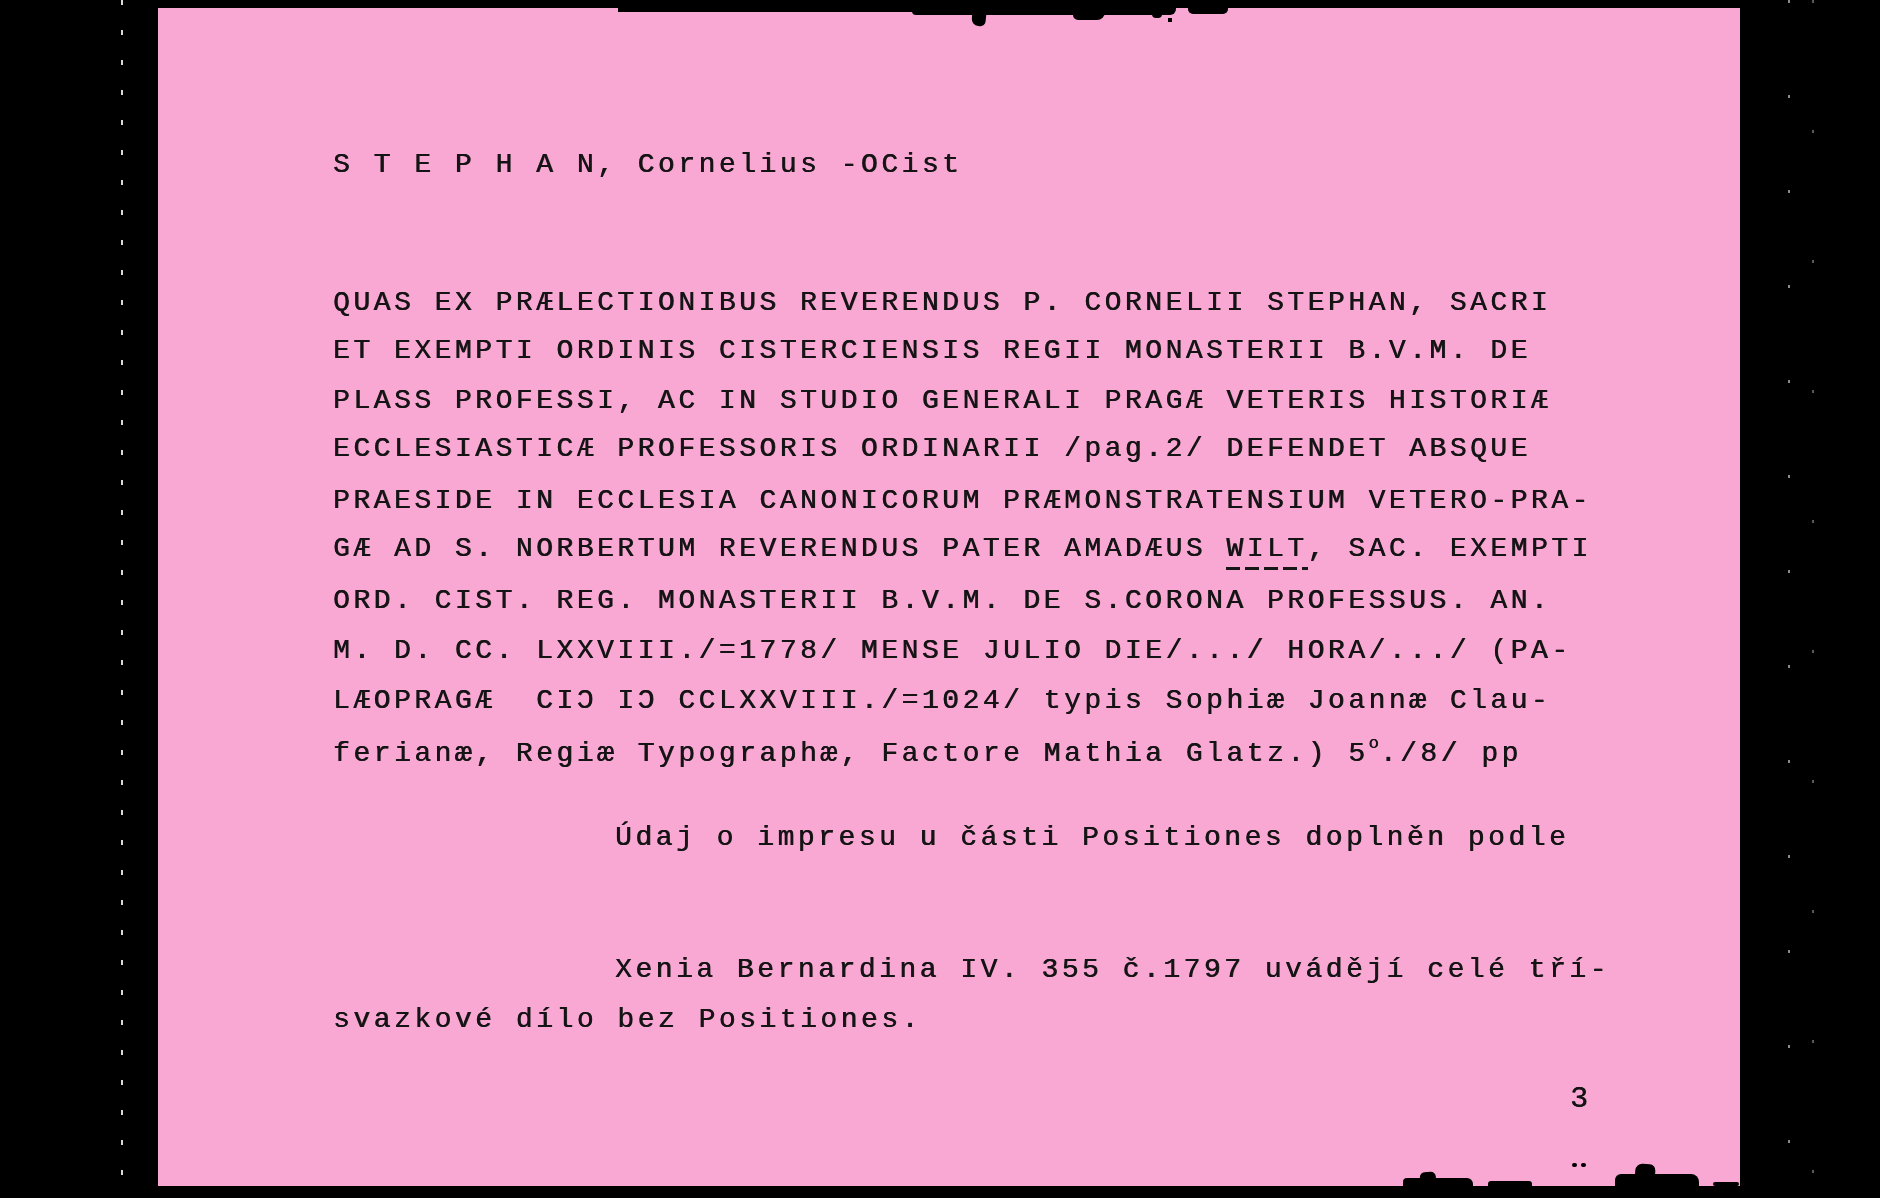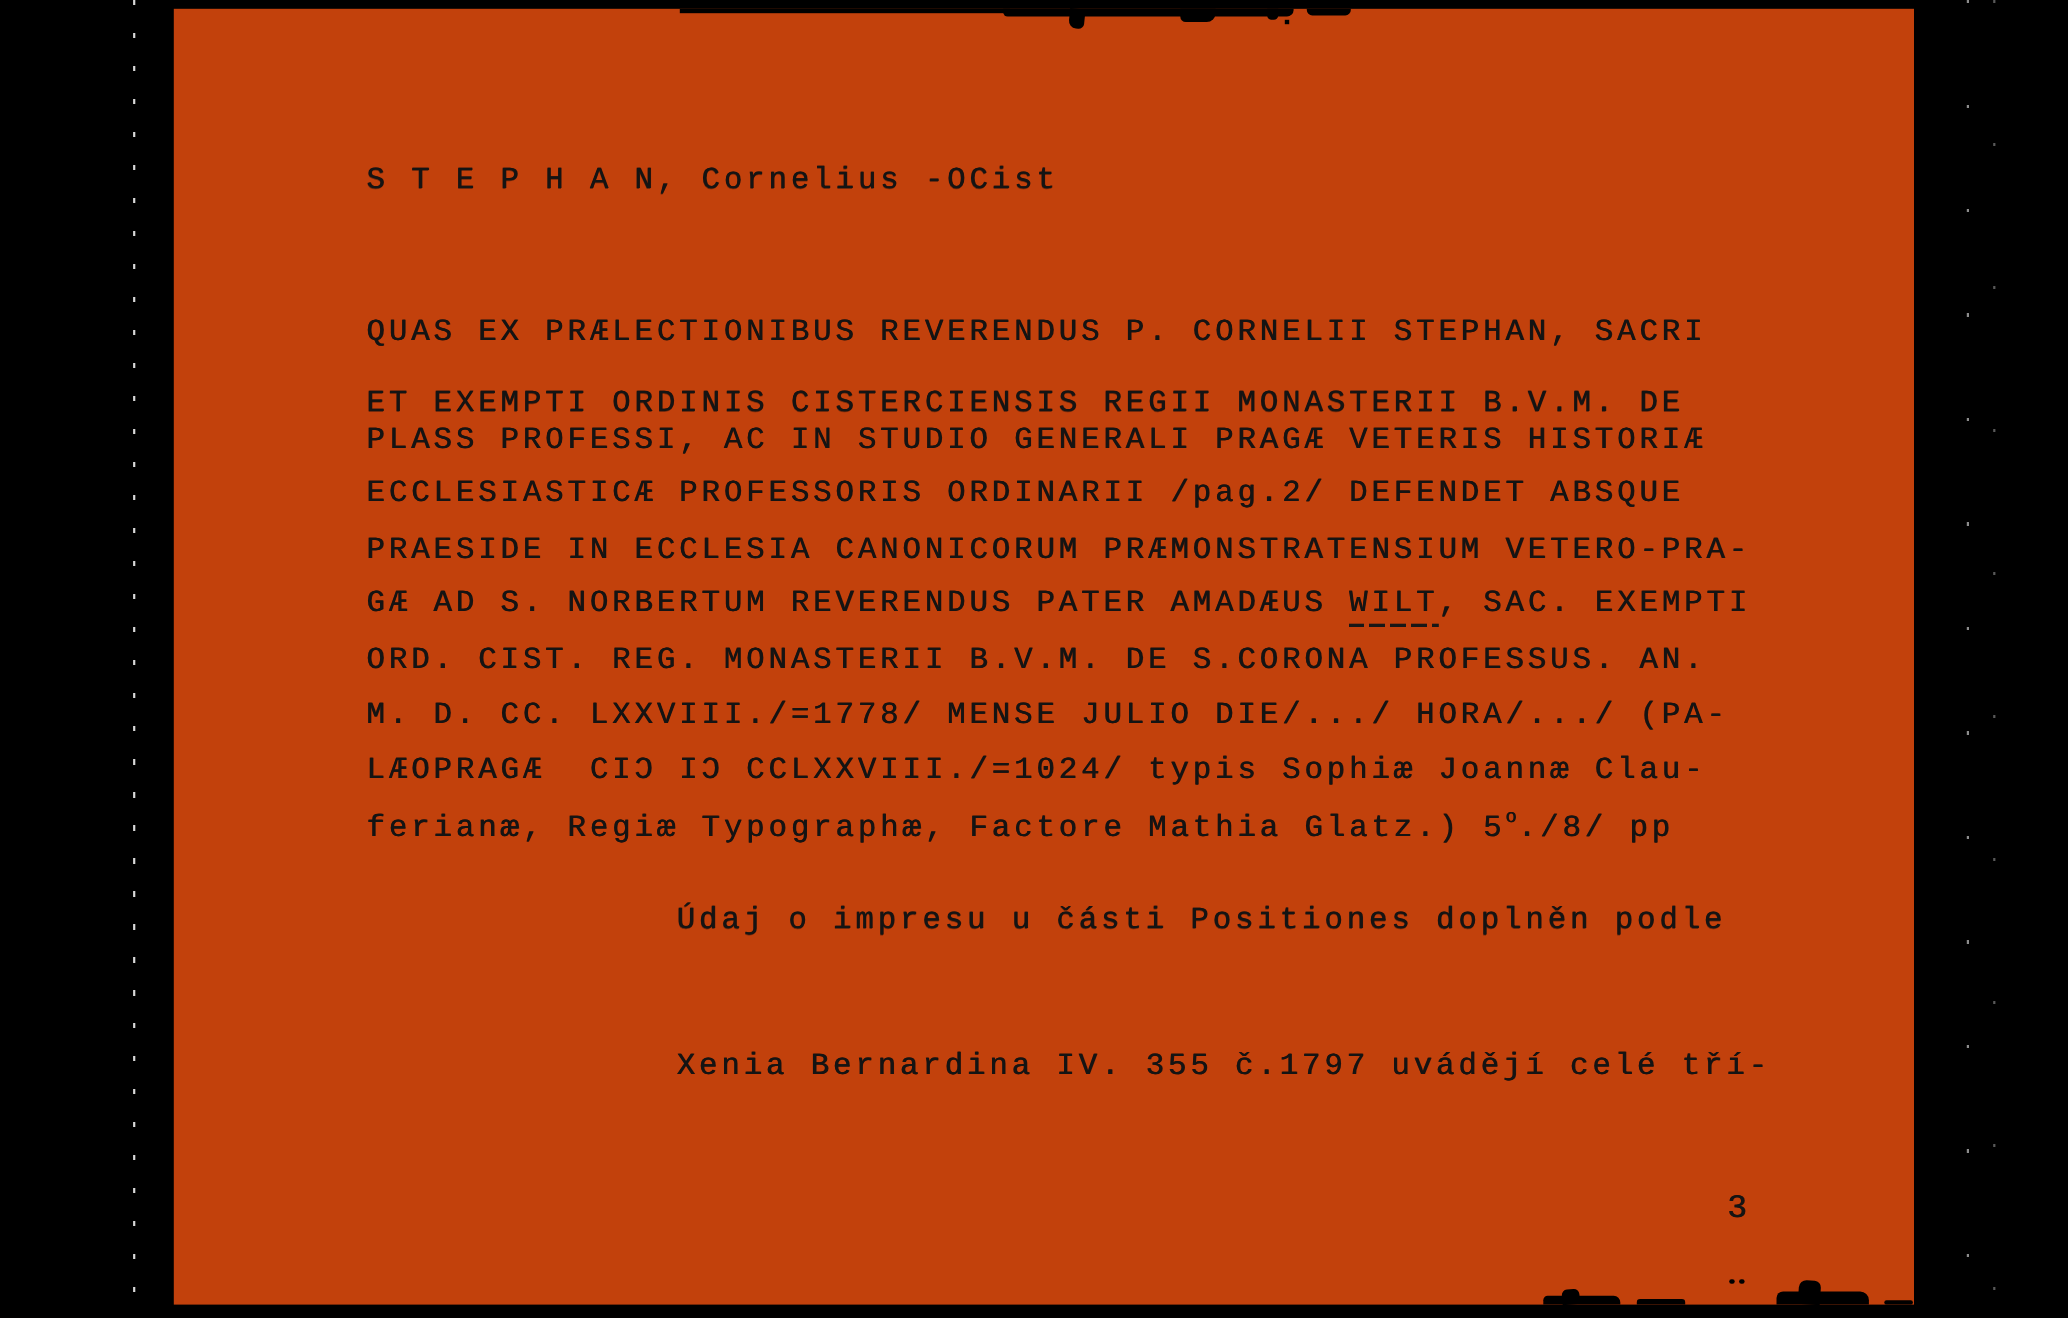--- a/index.html
+++ b/index.html
@@ -3,21 +3,21 @@
 <meta charset="utf-8">
 <title>Scanned catalog card</title>
 <style>
   html,body{margin:0;padding:0;background:#000;}
   .scan{
     position:relative;width:1880px;height:1198px;background:#000;overflow:hidden;
     font-family:"Liberation Mono","DejaVu Sans Mono",monospace;
   }
   
   .page{
-    position:absolute;left:158px;top:8px;width:1582px;height:1178px;background:#c2410c;
+    position:absolute;left:158px;top:8px;width:1582px;height:1178px;background:#f9a8d4;
   }
   
   .line{
     position:absolute;left:175px;white-space:pre;
     font-size:28px;line-height:1;letter-spacing:3.5px;color:#141414;
     text-shadow:0.6px 0 0 rgba(15,15,15,0.85), 0 0.4px 0 rgba(15,15,15,0.45);
   }
   .indent{left:457px;}
   
   .u{
@@ -66,30 +66,31 @@
     <div class="mark" style="left:1262px;top:1164px;width:16px;height:14px;border-radius:5px 5px 0 0;transform:rotate(-5deg)"></div>
     <div class="mark" style="left:1330px;top:1173px;width:44px;height:5px;border-radius:3px 3px 0 0"></div>
     <div class="mark" style="left:1457px;top:1166px;width:84px;height:12px;border-radius:6px 8px 0 0"></div>
     <div class="mark" style="left:1477px;top:1156px;width:20px;height:22px;border-radius:7px 6px 0 0;transform:rotate(4deg)"></div>
     <div class="mark" style="left:1555px;top:1174px;width:26px;height:4px;border-radius:2px"></div>
     <div class="mark" style="left:1595px;top:1172px;width:30px;height:6px;border-radius:3px 4px 0 0"></div>
 
     <div class="line" style="top:143px">S T E P H A N, Cornelius -OCist</div>
 
     <div class="line" style="top:281px">QUAS EX PRÆLECTIONIBUS REVERENDUS P. CORNELII STEPHAN, SACRI</div>
-    <div class="line" style="top:346px">ET EXEMPTI ORDINIS CISTERCIENSIS REGII MONASTERII B.V.M. DE</div>
+    <div class="line" style="top:329px">ET EXEMPTI ORDINIS CISTERCIENSIS REGII MONASTERII B.V.M. DE</div>
     <div class="line" style="top:379px">PLASS PROFESSI, AC IN STUDIO GENERALI PRAGÆ VETERIS HISTORIÆ</div>
     <div class="line" style="top:427px">ECCLESIASTICÆ PROFESSORIS ORDINARII /pag.2/ DEFENDET ABSQUE</div>
     <div class="line" style="top:479px">PRAESIDE IN ECCLESIA CANONICORUM PRÆMONSTRATENSIUM VETERO-PRA-</div>
     <div class="line" style="top:527px"><span>GÆ AD S. NORBERTUM REVERENDUS PATER AMADÆUS </span><span class="u">WILT</span><span>, SAC. EXEMPTI</span></div>
     <div class="line" style="top:579px">ORD. CIST. REG. MONASTERII B.V.M. DE S.CORONA PROFESSUS. AN.</div>
     <div class="line" style="top:629px">M. D. CC. LXXVIII./=1778/ MENSE JULIO DIE/.../ HORA/.../ (PA-</div>
     <div class="line" style="top:679px">LÆOPRAGÆ  CIƆ IƆ CCLXXVIII./=1024/ typis Sophiæ Joannæ Clau-</div>
     <div class="line" style="top:727px"><span>ferianæ, Regiæ Typographæ, Factore Mathia Glatz.) 5</span><sup class="deg">o</sup><span>./8/ pp</span></div>
 
     <div class="line indent" style="top:816px">Údaj o impresu u části Positiones doplněn podle</div>
 
     <div class="line indent" style="top:948px">Xenia Bernardina IV. 355 č.1797 uvádějí celé tří-</div>
+    <div class="line" style="top:998px">svazkové dílo bez Positiones.</div>
 
     <div class="line pageno" style="top:1076px;left:1412px">3</div>
 
   </div>
 </div>
 
 </body></html>

